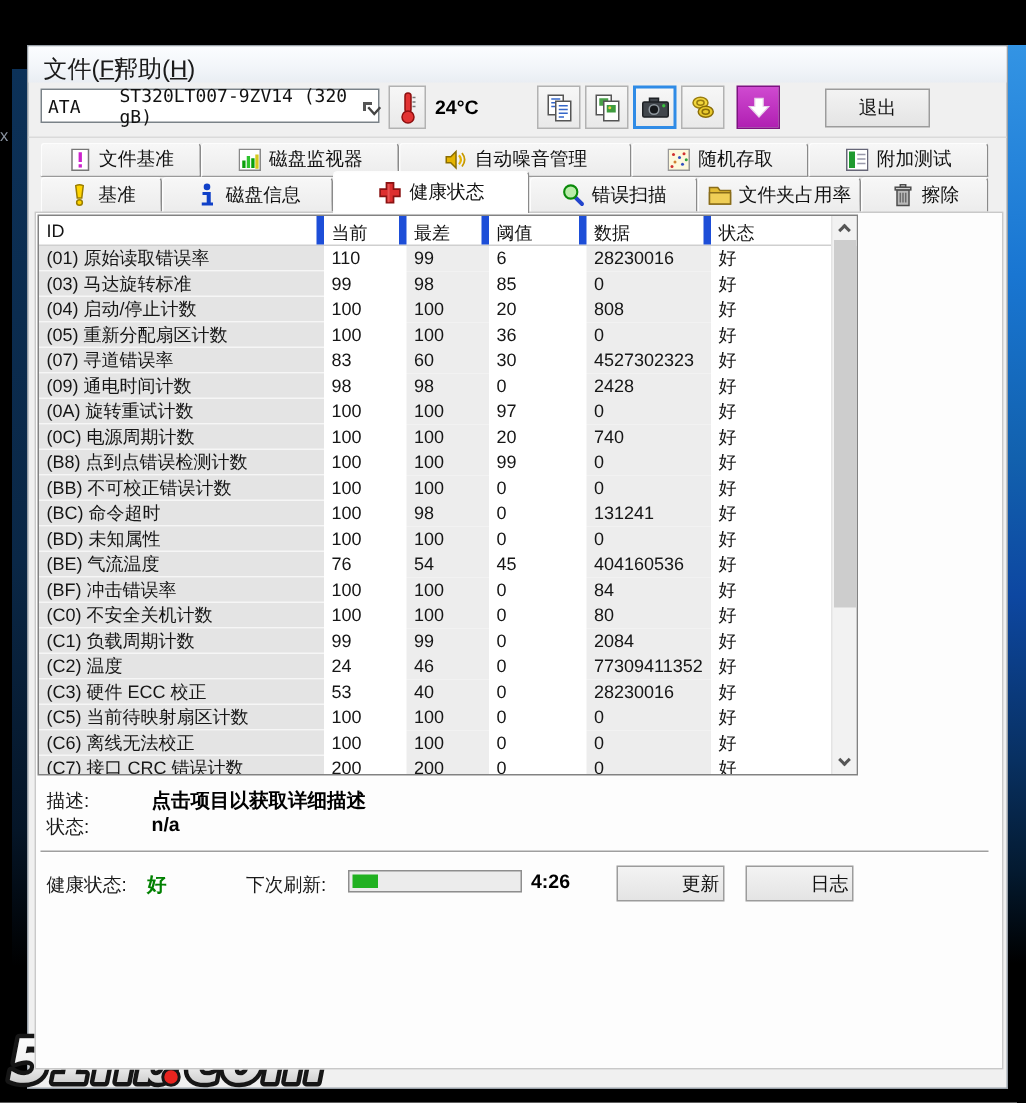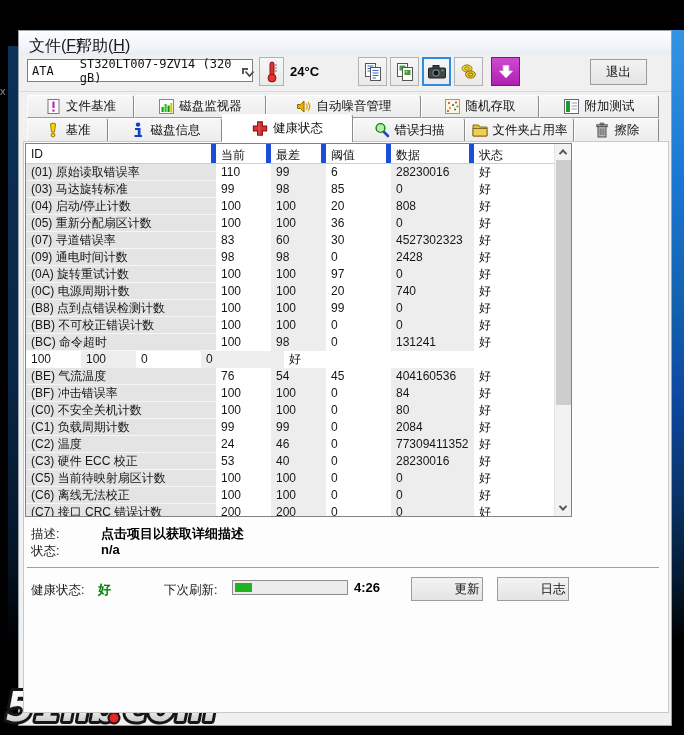--- a/index.html
+++ b/index.html
@@ -29,21 +29,21 @@
   .combo .model { margin-left:26px; }
   .combo .chev { margin-left:auto; }
   .tool-btn { position:absolute; top:2px; width:29px; height:29px; background:linear-gradient(#f7f7f7,#e9e9e9);
     border:1px solid #b2b2b2; display:flex; align-items:center; justify-content:center; }
   .tb-thermo { left:240px; width:25px; }
   .tb-selected { border:2px solid #2f8be6; }
   .tb-purple { background:linear-gradient(#cf4ad0,#b01fb2); border:1px solid #7d1280; }
   .temp-label { left:271px; top:9px; font-size:13px; font-weight:bold; color:#000; }
   .btn { background:linear-gradient(#f3f3f3,#e4e4e4); border:1px solid #9c9c9c; display:flex;
     align-items:center; justify-content:center; font-size:12.5px; color:#111; }
-  .exit-btn { left:531px; top:4px; width:57px; height:26px;margin-left:40px; }
+  .exit-btn { left:531px; top:4px; width:70px; height:26px; }
   .tool-sep { left:0; top:60px; width:652px; height:0; border-top:1px solid #dadada; }
 
   
   .tabrow { display:flex; }
   .tabrow1 { left:8px; top:64px; width:632px; height:23px; }
   .tabrow2 { left:8px; top:87px; width:632px; height:24px; }
   .tab { display:flex; align-items:center; justify-content:center; gap:5px; height:100%;
     background:linear-gradient(#f7f7f7,#ececec); border:1px solid;
     border-color:#fdfdfd #8a8a8a #9a9a9a #fdfdfd; border-radius:3px 3px 0 0;
     font-size:12.5px; color:#111; white-space:nowrap; overflow:hidden; }
@@ -404,20 +404,21 @@
           </div>
           <div class="trow">
             <div class="tcell col0">(BC) 命令超时</div>
             <div class="tcell col1">100</div>
             <div class="tcell col2">98</div>
             <div class="tcell col3">0</div>
             <div class="tcell col4">131241</div>
             <div class="tcell col5">好</div>
           </div>
           <div class="trow">
+            <div class="tcell col0">(BD) 未知属性</div>
             <div class="tcell col1">100</div>
             <div class="tcell col2">100</div>
             <div class="tcell col3">0</div>
             <div class="tcell col4">0</div>
             <div class="tcell col5">好</div>
           </div>
           <div class="trow">
             <div class="tcell col0">(BE) 气流温度</div>
             <div class="tcell col1">76</div>
             <div class="tcell col2">54</div>

